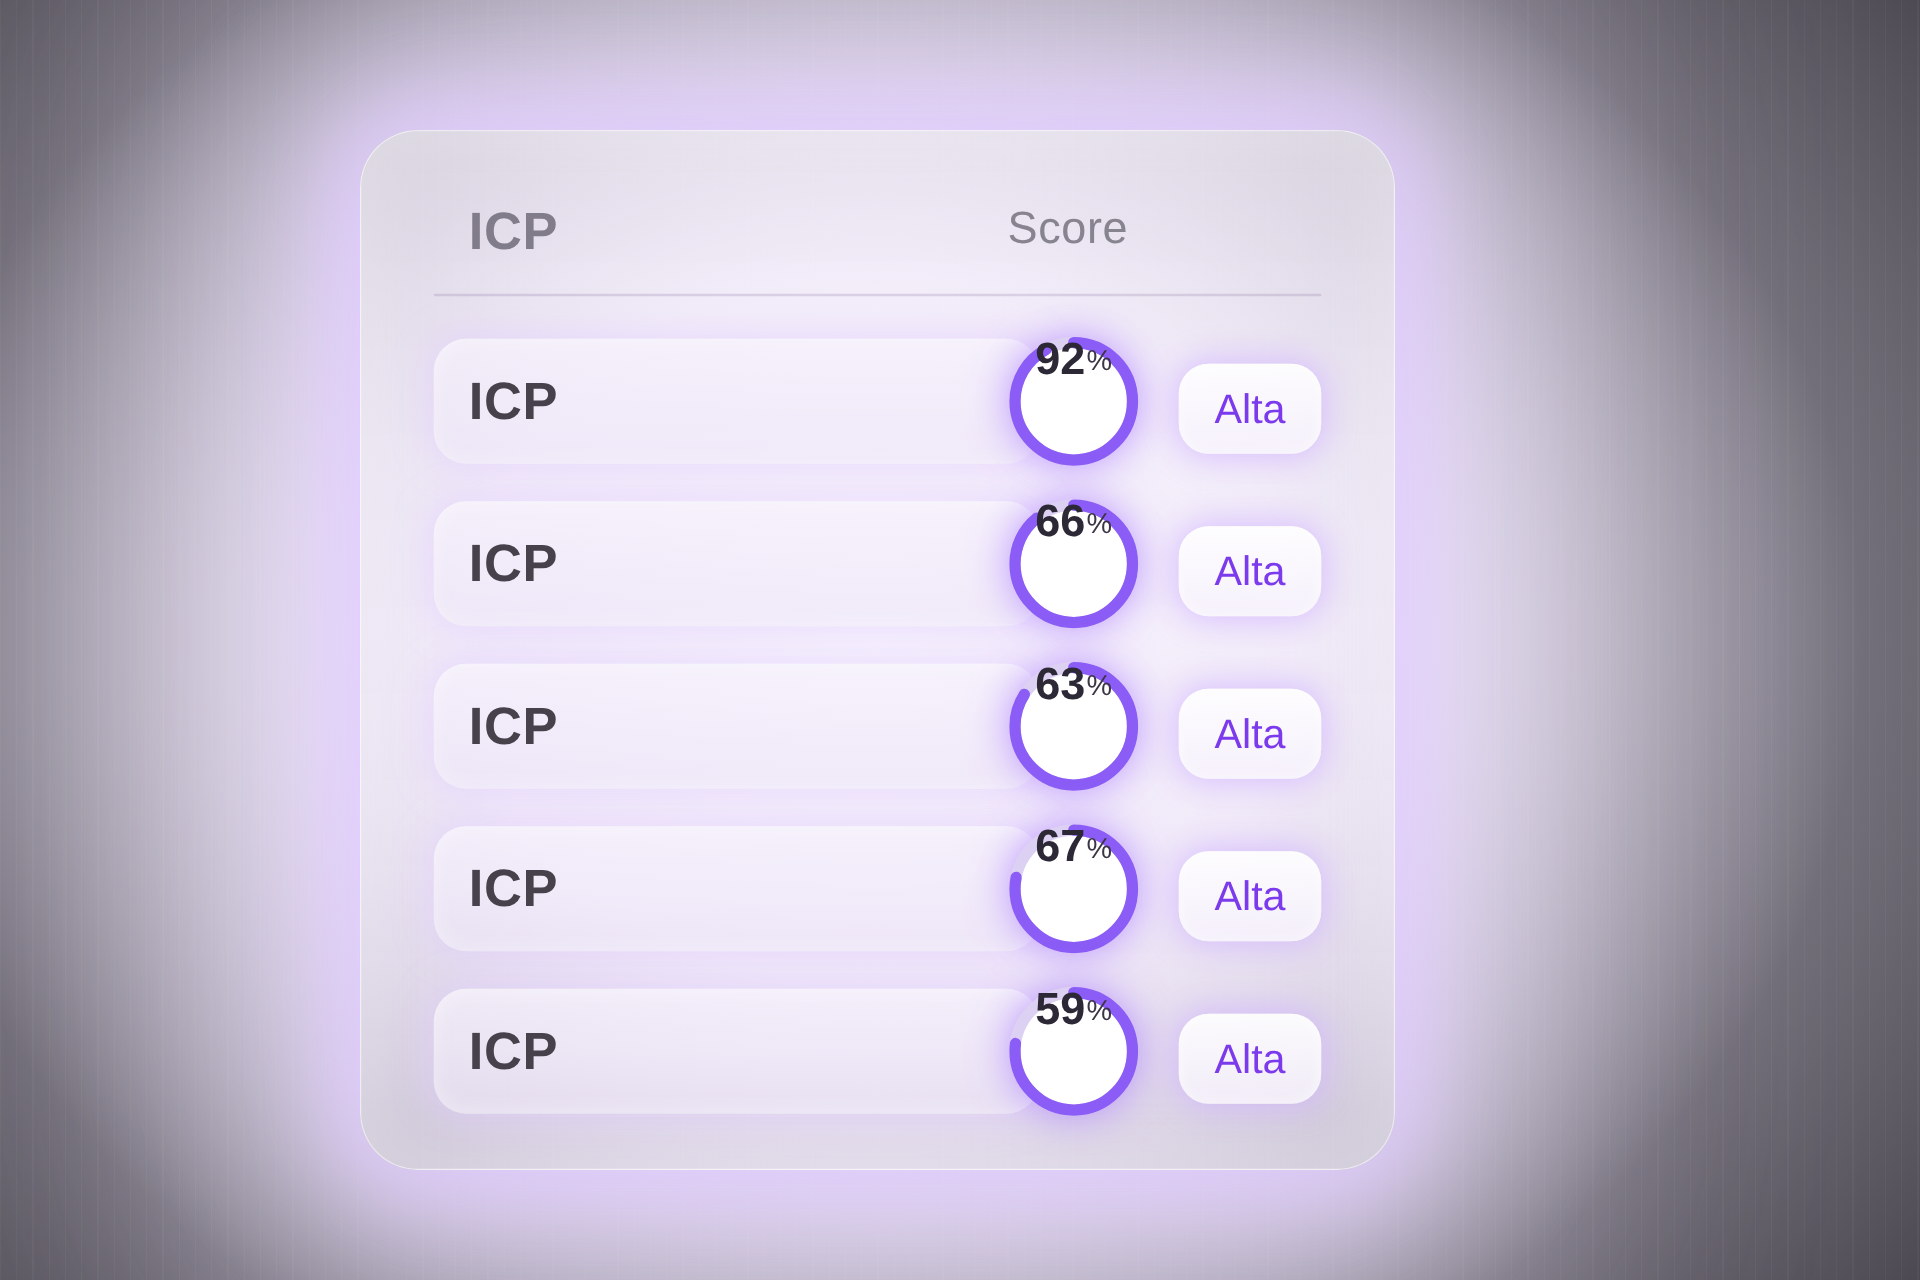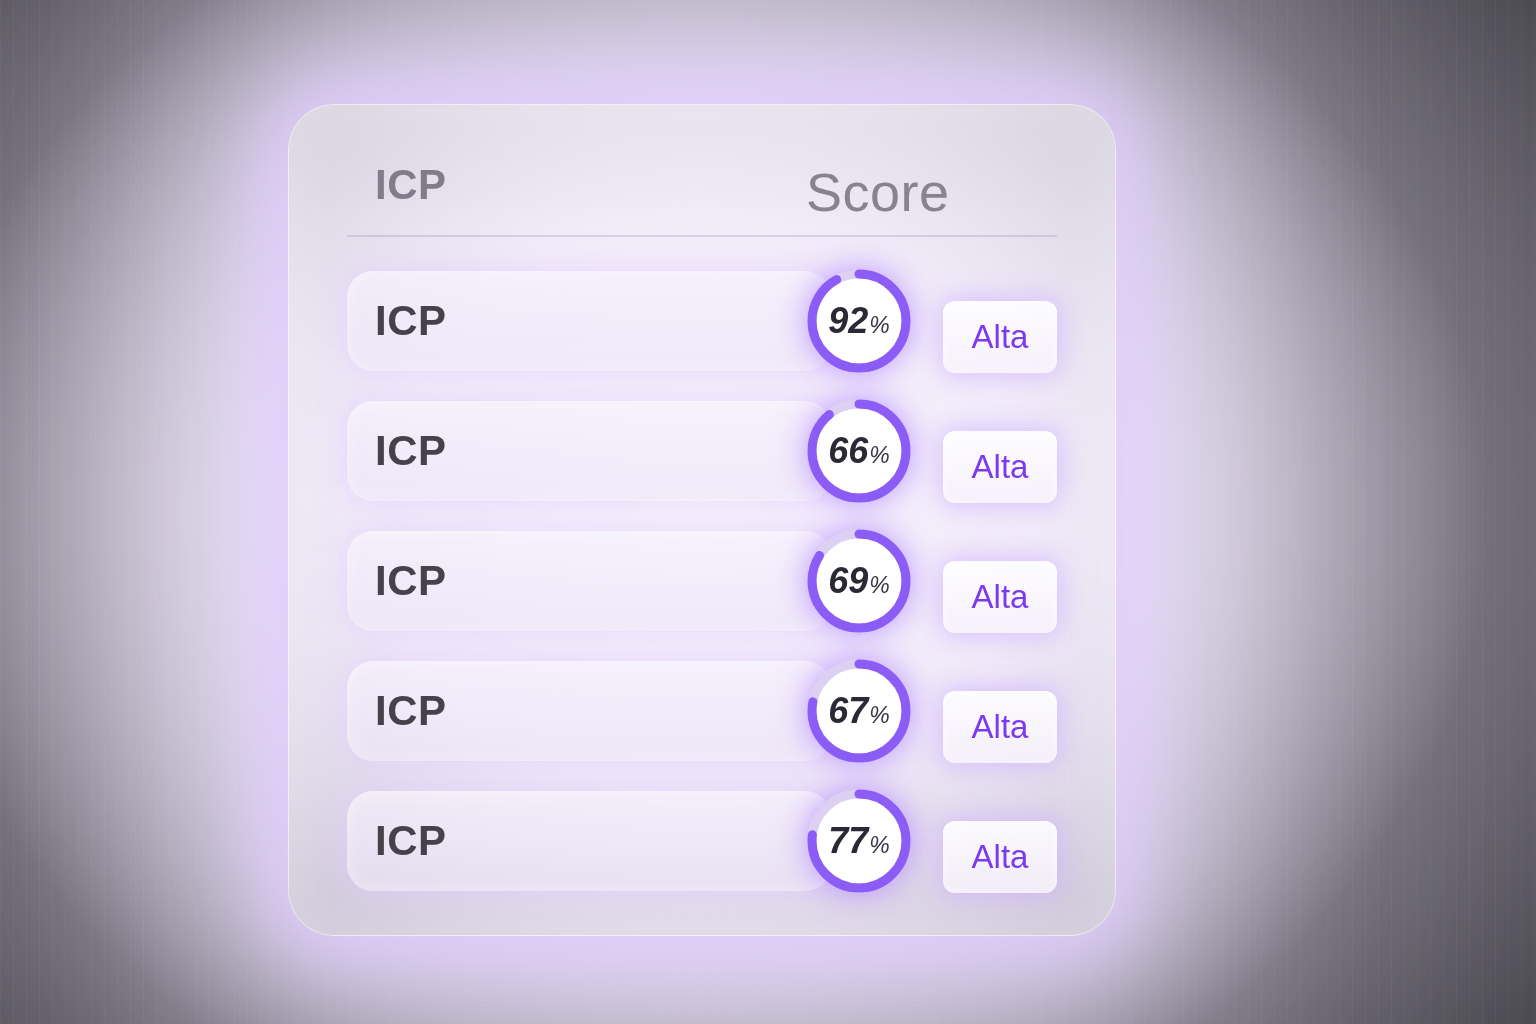--- a/index.html
+++ b/index.html
@@ -72,21 +72,21 @@
     font-size: 42px;
     font-weight: 600;
     color: #807c89;
     letter-spacing: 0.5px;
   }
 
   .header-score {
     position: absolute;
     left: 459px;
     top: 8px;
-    font-size: 54px;
+    font-size: 36px;
     font-weight: 500;
     color: #87838f;
     letter-spacing: 0.5px;
     text-align: right;
   }
 
   .divider {
     height: 2px;
     width: 100%;
     background: rgba(130,110,160,0.22);
@@ -138,47 +138,45 @@
   .ring svg {
     display: block;
     width: 104px;
     height: 104px;
   }
 
   .ring-text {
     position: absolute;
     inset: 0;
     display: flex;
-    align-items: center;
     justify-content: center;
     line-height: 1;
-    font-style: italic;
   }
 
   .score-num {
     font-size: 36px;
     font-weight: 600;
     color: #2d2836;
   }
 
   .score-pct {
     font-size: 23px;
     font-weight: 500;
     color: #3b3544;
     margin-top: 8px;
     margin-left: 1px;
   }
 
   .badge {
     position: absolute;
     right: 0;
-    top: 30px;
+    top: 20px;
     width: 114px;
     height: 72px;
-    border-radius: 12px;
+    border-radius: 24px;
     background: linear-gradient(180deg, rgba(255,255,255,0.88), rgba(247,242,253,0.80));
     box-shadow:
       0 0 24px 4px rgba(210,180,255,0.75),
       inset 0 0 12px rgba(255,255,255,0.6);
     display: flex;
     align-items: center;
     justify-content: center;
   }
 
   .badge-label {
@@ -245,21 +243,21 @@
       <div class="row-strip">
         <span class="row-label">ICP</span>
       </div>
       <div class="ring">
         <svg viewBox="0 0 104 104">
           <circle cx="52" cy="52" r="47" fill="#ffffff"></circle>
           <circle cx="52" cy="52" r="47" fill="none" stroke="#ddd1f3" stroke-width="9"></circle>
           <circle cx="52" cy="52" r="47" fill="none" stroke="#8b5cf6" stroke-width="9" stroke-linecap="round" transform="rotate(-90 52 52)" stroke-dasharray="248.06 295.31"></circle>
         </svg>
         <div class="ring-text">
-          <span class="score-num">69</span>
+          <span class="score-num">63</span>
           <span class="score-pct">%</span>
         </div>
       </div>
       <div class="badge">
         <span class="badge-label">Alta</span>
       </div>
     </div>
 
     <div class="row">
       <div class="row-strip">
@@ -285,21 +283,21 @@
       <div class="row-strip">
         <span class="row-label">ICP</span>
       </div>
       <div class="ring">
         <svg viewBox="0 0 104 104">
           <circle cx="52" cy="52" r="47" fill="#ffffff"></circle>
           <circle cx="52" cy="52" r="47" fill="none" stroke="#ddd1f3" stroke-width="9"></circle>
           <circle cx="52" cy="52" r="47" fill="none" stroke="#8b5cf6" stroke-width="9" stroke-linecap="round" transform="rotate(-90 52 52)" stroke-dasharray="227.39 295.31"></circle>
         </svg>
         <div class="ring-text">
-          <span class="score-num">77</span>
+          <span class="score-num">59</span>
           <span class="score-pct">%</span>
         </div>
       </div>
       <div class="badge">
         <span class="badge-label">Alta</span>
       </div>
     </div>
 
   </div>
 </div>

